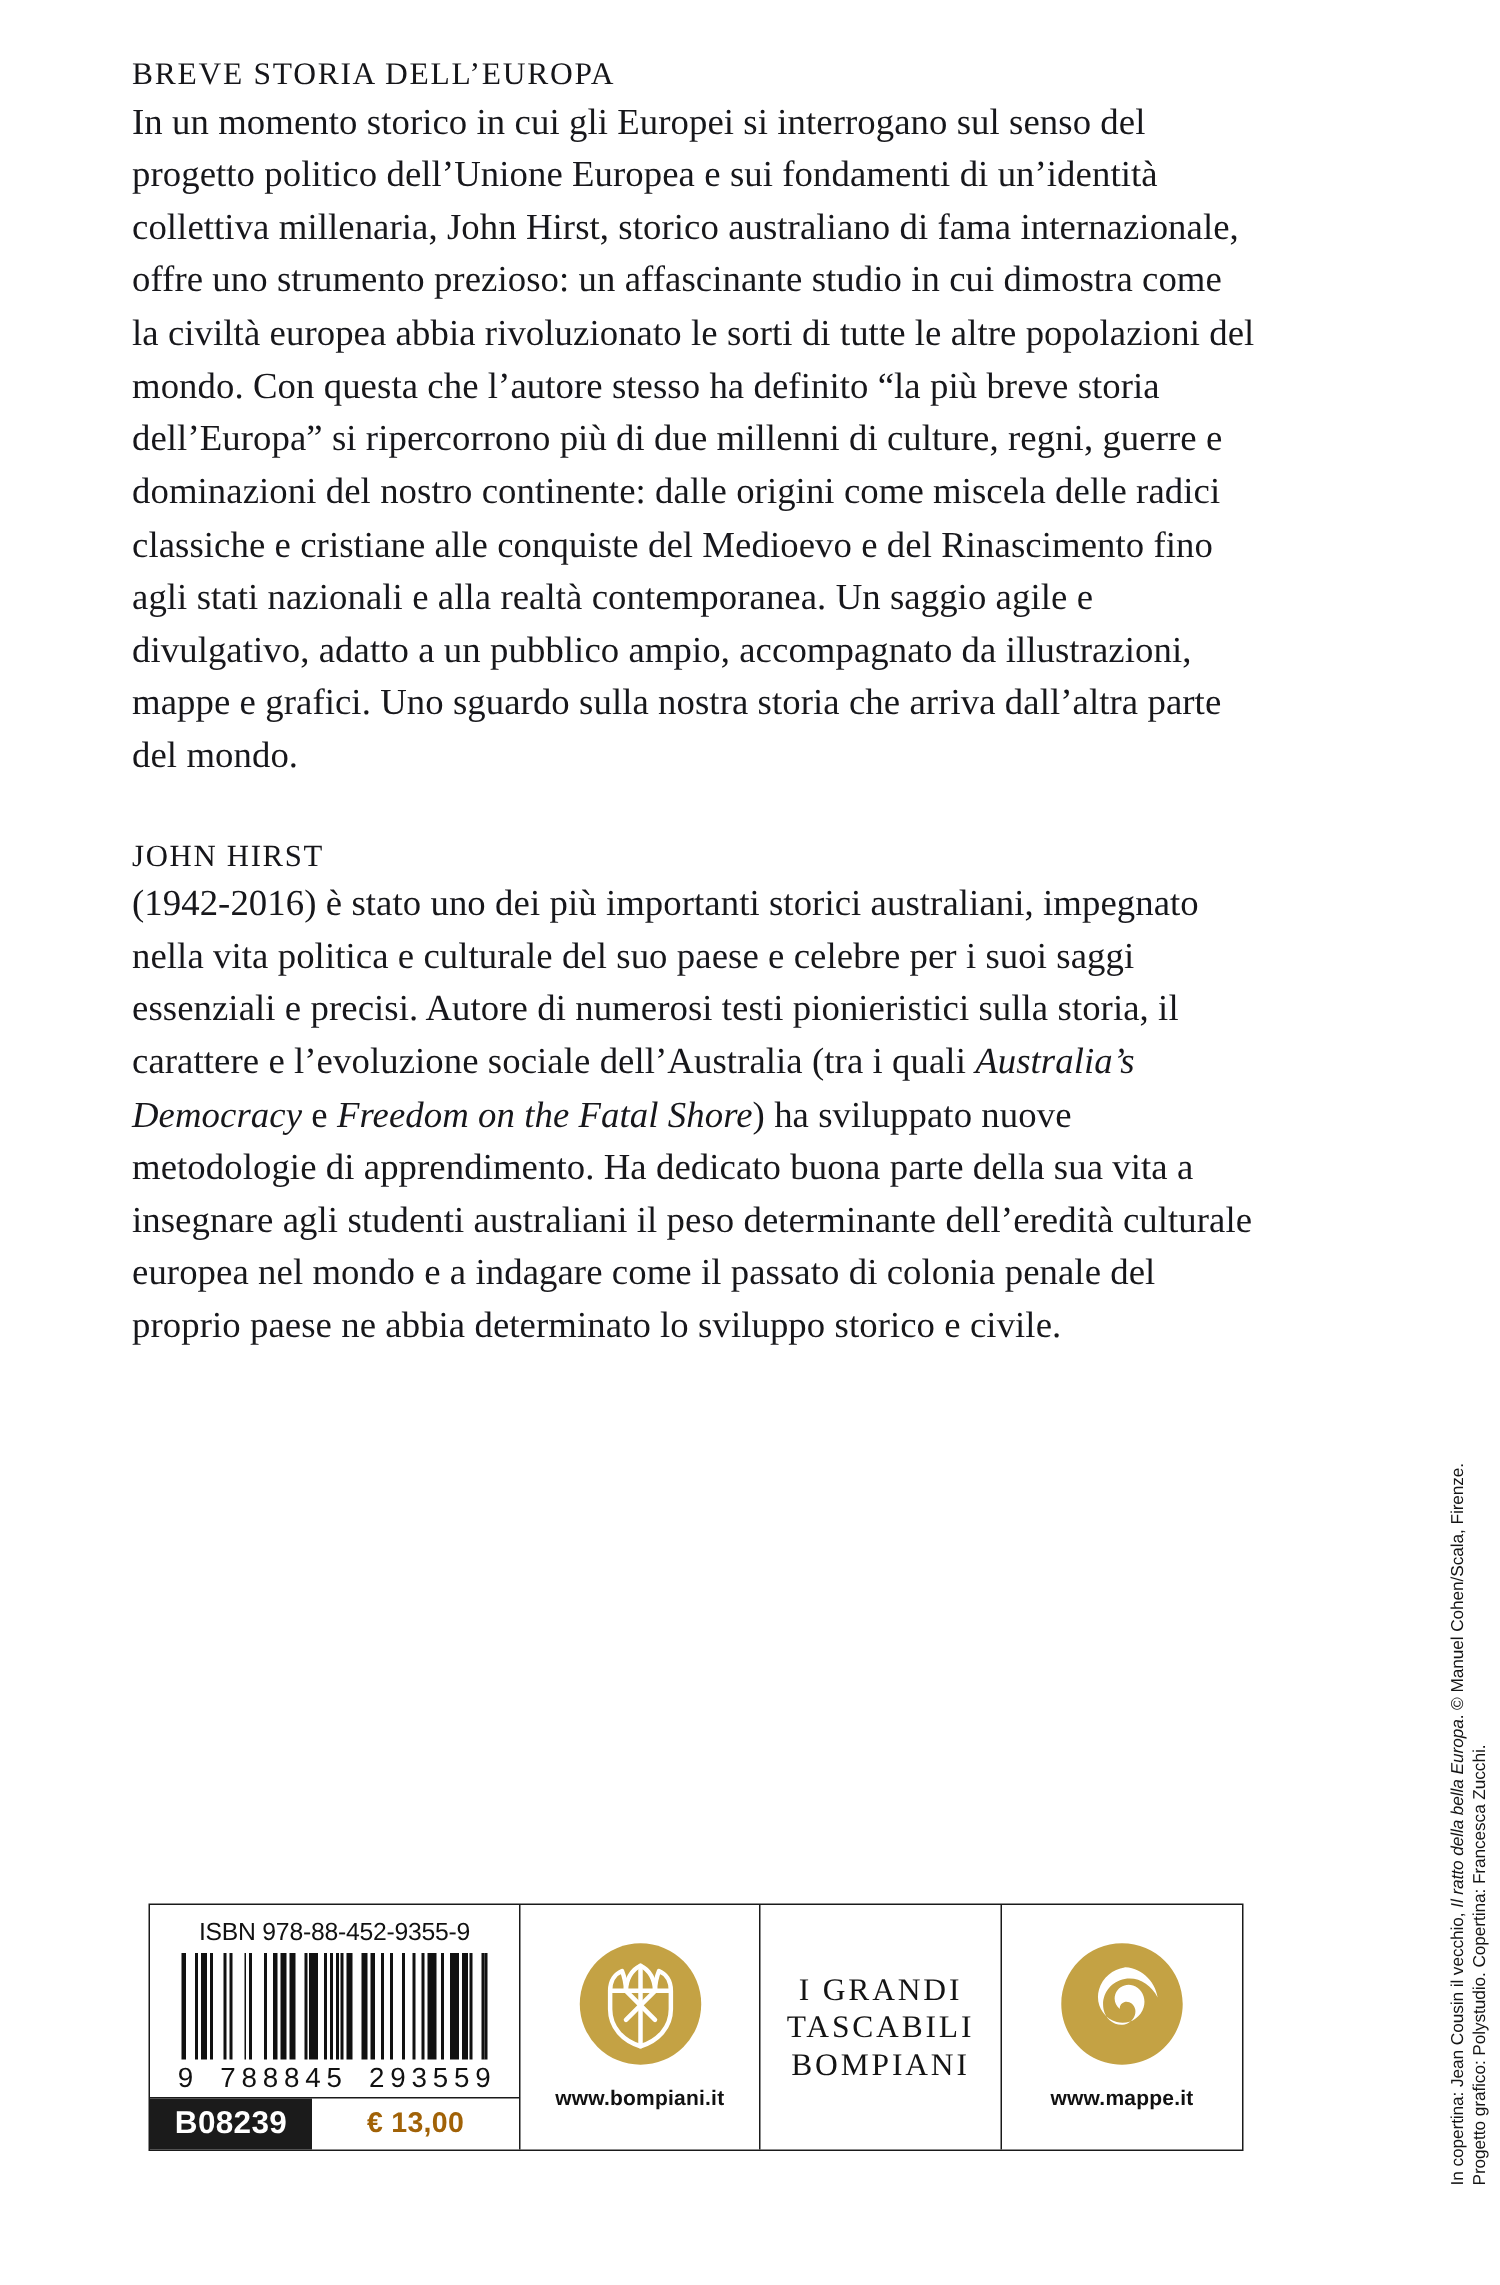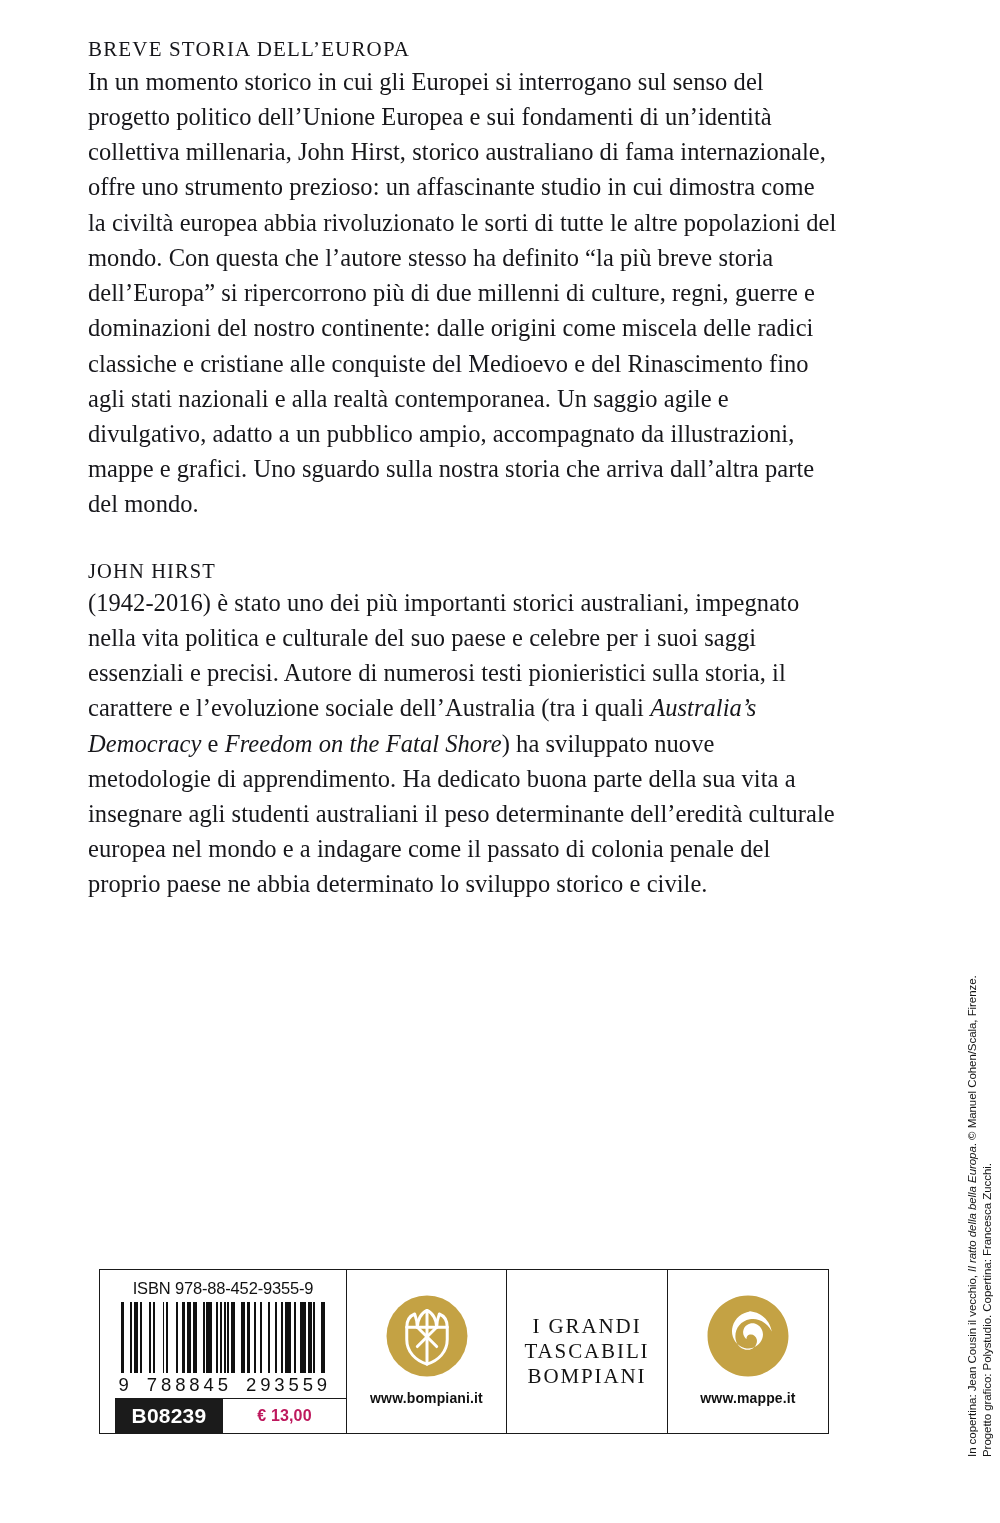--- a/index.html
+++ b/index.html
@@ -121,43 +121,42 @@
     box-sizing: border-box;
   }
   .barcode-digits .grp {
     display: flex;
     gap: 3.5px;
   }
   .price-row {
     display: flex;
     height: 44px;
     border-top: 1.5px solid #1a1a1a;
-    margin-left: 15px;
   }
   .code-box {
     background: #1b1b1b;
     color: #ffffff;
     flex: 0 0 108px;
     display: flex;
     align-items: center;
     justify-content: center;
     font-family: "Liberation Sans", "DejaVu Sans", sans-serif;
     font-weight: bold;
     font-size: 21px;
     letter-spacing: 0.01em;
   }
   .price-box {
     flex: 1 1 auto;
     display: flex;
     align-items: center;
     justify-content: center;
     font-family: "Liberation Sans", "DejaVu Sans", sans-serif;
     font-weight: bold;
-    font-size: 16px;
-    color: #be185d;
+    font-size: 19px;
+    color: #a16207;
     letter-spacing: 0.01em;
   }
 
   
   .cell-imprint {
     width: 161px;
     border-right: 1.5px solid #1a1a1a;
     display: flex;
     align-items: center;
     justify-content: center;

